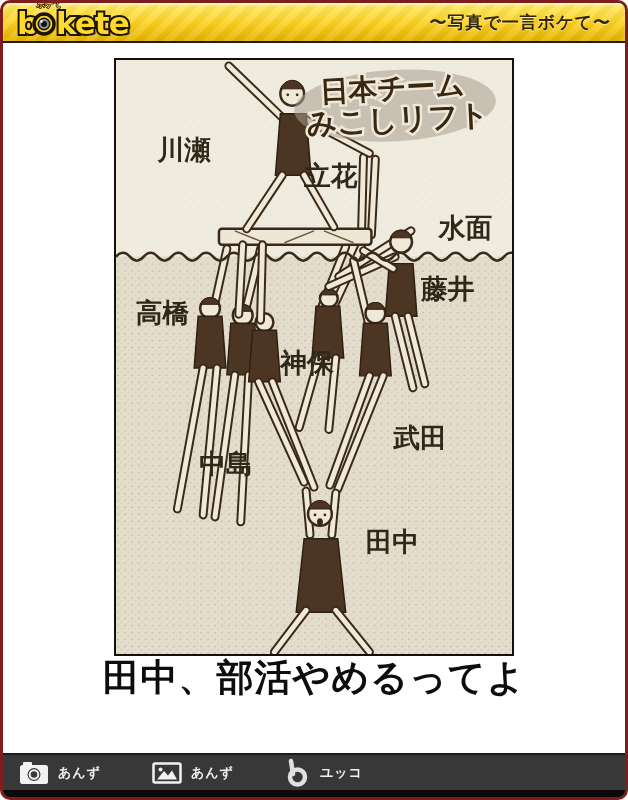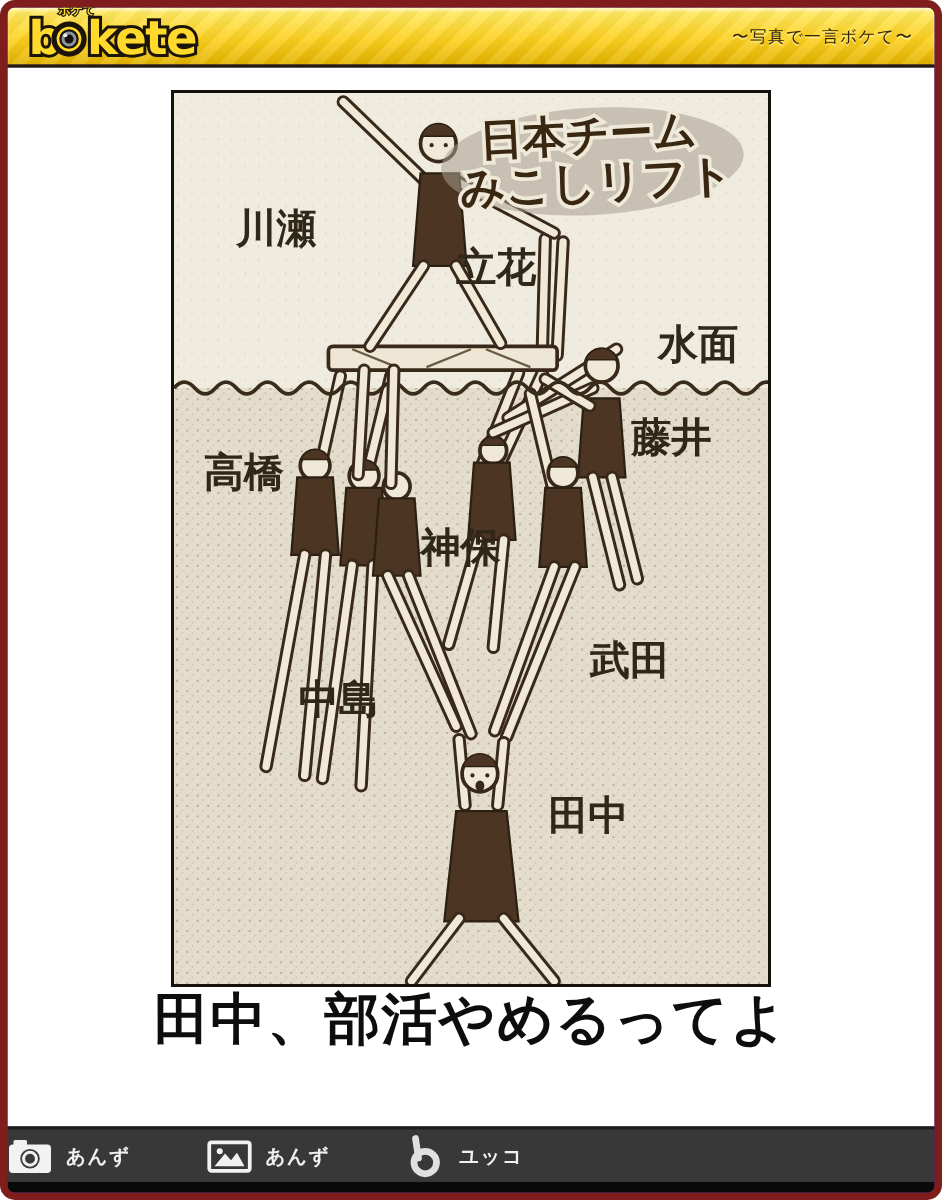--- a/index.html
+++ b/index.html
@@ -1,36 +1,36 @@
 <!DOCTYPE html>
 <html><head>
 <meta charset="utf-8">
 <style>
   html,body{margin:0;padding:0;background:#fff;}
   *{box-sizing:border-box;}
   .page{
     width:628px;height:800px;
-    border:5px solid #7f1d1d;border-radius:10px;
+    border:3px solid #7f1d1d;border-radius:10px;
     overflow:hidden;display:flex;flex-direction:column;
-    background:#4c1d95;font-family:"DejaVu Sans","Liberation Sans",sans-serif;
+    background:#0ea5e9;font-family:"DejaVu Sans","Liberation Sans",sans-serif;
   }
   
   .hdr{
     height:40px;flex:0 0 40px;position:relative;
     background:
       repeating-linear-gradient(135deg, rgba(255,255,255,.10) 0 7px, rgba(0,0,0,0.03) 7px 14px),
       linear-gradient(#ffec6a, #fcd020 55%, #e2b300);
     border-bottom:2px solid #241c06;
     box-shadow:inset 0 2px 2px rgba(255,255,240,.65);
     display:flex;align-items:center;justify-content:space-between;
     padding:0 14px 0 12px;
   }
   .logo{display:block;margin-top:-3px;cursor:pointer;}
   .tagline{
-    font-size:11px;font-weight:normal;color:#30250a;
+    font-size:17px;font-weight:bold;color:#30250a;
     text-shadow:0 1px 0 rgba(255,255,210,.55);
     letter-spacing:1px;white-space:nowrap;
   }
   
   .content{flex:1 1 auto;background:#fff;overflow:hidden;}
   .boke-card{width:100%;display:flex;flex-direction:column;align-items:center;}
   .photo{
     margin:15px 0 0 0;width:400px;height:598px;
     border:2px solid #151009;background:#f0ebdf;
   }
@@ -48,21 +48,21 @@
   .cap{fill:#4c3623;stroke:#2c2012;stroke-width:1;}
   .lbl{font-family:"DejaVu Sans","Liberation Sans",sans-serif;font-size:27px;font-weight:bold;fill:#2f2718;}
   .ttl{font-family:"DejaVu Sans","Liberation Sans",sans-serif;font-weight:bold;fill:#3a2712;
        stroke:#efe9da;stroke-width:5;paint-order:stroke;}
   .wave{stroke:#3a2c1a;stroke-width:2.5;fill:none;}
   .bar{fill:#efe7d6;stroke:#38291a;stroke-width:2.5;}
   
   .ftr{
     flex:0 0 44px;height:44px;background:#383838;
     border-top:2px solid #1c1c1c;border-bottom:7px solid #0a0a0a;
-    display:flex;align-items:center;
+    display:flex;align-items:center;padding-left:16px;
   }
   .f-item{display:flex;align-items:center;gap:9px;width:133px;cursor:pointer;}
   .f-item:last-child{width:auto;font-family:Liberation Mono, monospace;}
   .f-label{font-size:13px;color:#f0f0f0;font-weight:bold;letter-spacing:1px;}
 </style>
 </head>
 <body>
 
 <div class="page">
 

